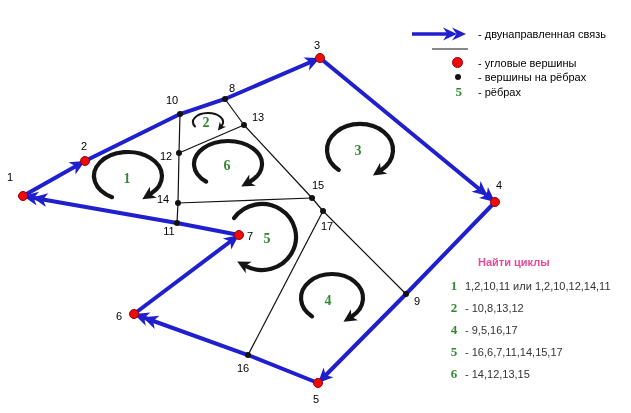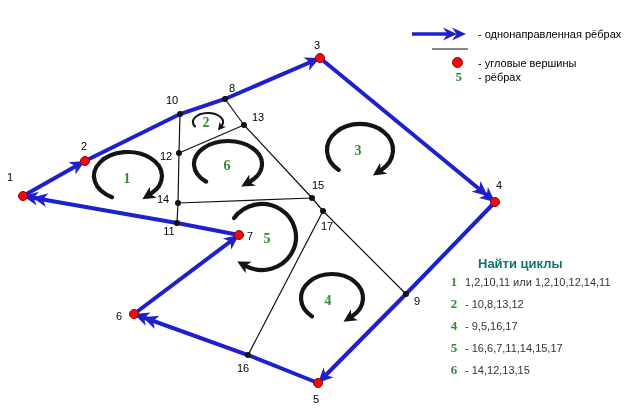--- a/index.html
+++ b/index.html
@@ -8,21 +8,21 @@
   .graph-svg{position:absolute;left:0;top:0;}
   
   .legend{position:absolute;left:404px;top:27px;}
   .legend-row{display:flex;align-items:center;height:14.4px;font-size:11px;white-space:nowrap;}
   .legend-icon{width:64px;display:flex;justify-content:flex-end;align-items:center;margin-right:10px;}
   .dot-red{width:9px;height:9px;border-radius:50%;background:#ee0b0b;border:1px solid #a00000;margin-right:5px;}
   .dot-black{width:6px;height:6px;border-radius:50%;background:#111;margin-right:7px;}
   .cycle-sample{font-family:"Liberation Serif",serif;font-weight:bold;font-size:13px;color:#338833;margin-right:6px;}
   
   .tasks{position:absolute;left:448px;top:256px;width:182px;}
-  .tasks-header{margin-left:30px;font-weight:bold;font-size:13px;color:#0f766e;white-space:nowrap;}
+  .tasks-header{margin-left:30px;font-weight:bold;font-size:11px;color:#ec4899;margin-bottom:7px;white-space:nowrap;}
   .task-row{font-size:11px;color:#333;line-height:22px;white-space:nowrap;}
   .task-num{display:inline-block;width:12px;text-align:center;font-family:"Liberation Serif",serif;
             font-weight:bold;font-size:13px;color:#338833;margin-right:5px;}
 </style>
 </head>
 <body>
 
 <div class="page">
 
   <svg class="graph-svg" width="631" height="413" viewBox="0 0 631 413">
@@ -104,34 +104,40 @@
 
   <div class="legend">
     <div class="legend-row">
       <span class="legend-icon">
         <svg width="58" height="16" viewBox="0 0 58 16">
           <line x1="2" y1="8" x2="42" y2="8" stroke="#1f1fce" stroke-width="3.5"></line>
           <polygon points="47,8 33,1.5 37.5,8 33,14.5" fill="#1f1fce"></polygon>
           <polygon points="56,8 42,1.5 46.5,8 42,14.5" fill="#1f1fce"></polygon>
         </svg>
       </span>
-      <span>- однонаправленная рёбрах</span>
+      <span>- двунаправленная связь</span>
     </div>
     <div class="legend-row">
       <span class="legend-icon" style="padding-right:14px;">
         <svg width="36" height="4" viewBox="0 0 36 4">
             <line x1="0" y1="2" x2="36" y2="2" stroke="#111" stroke-width="1.2"></line>
           </svg>
       </span>
     </div>
     <div class="legend-row">
       <span class="legend-icon">
           <span class="dot-red"></span>
         </span>
       <span>- угловые вершины</span>
+    </div>
+    <div class="legend-row">
+      <span class="legend-icon">
+          <span class="dot-black"></span>
+        </span>
+      <span>- вершины на рёбрах</span>
     </div>
     <div class="legend-row">
       <span class="legend-icon">
         <span class="cycle-sample">5</span>
       </span>
       <span>- рёбрах</span>
     </div>
   </div>
 
   <div class="tasks">

